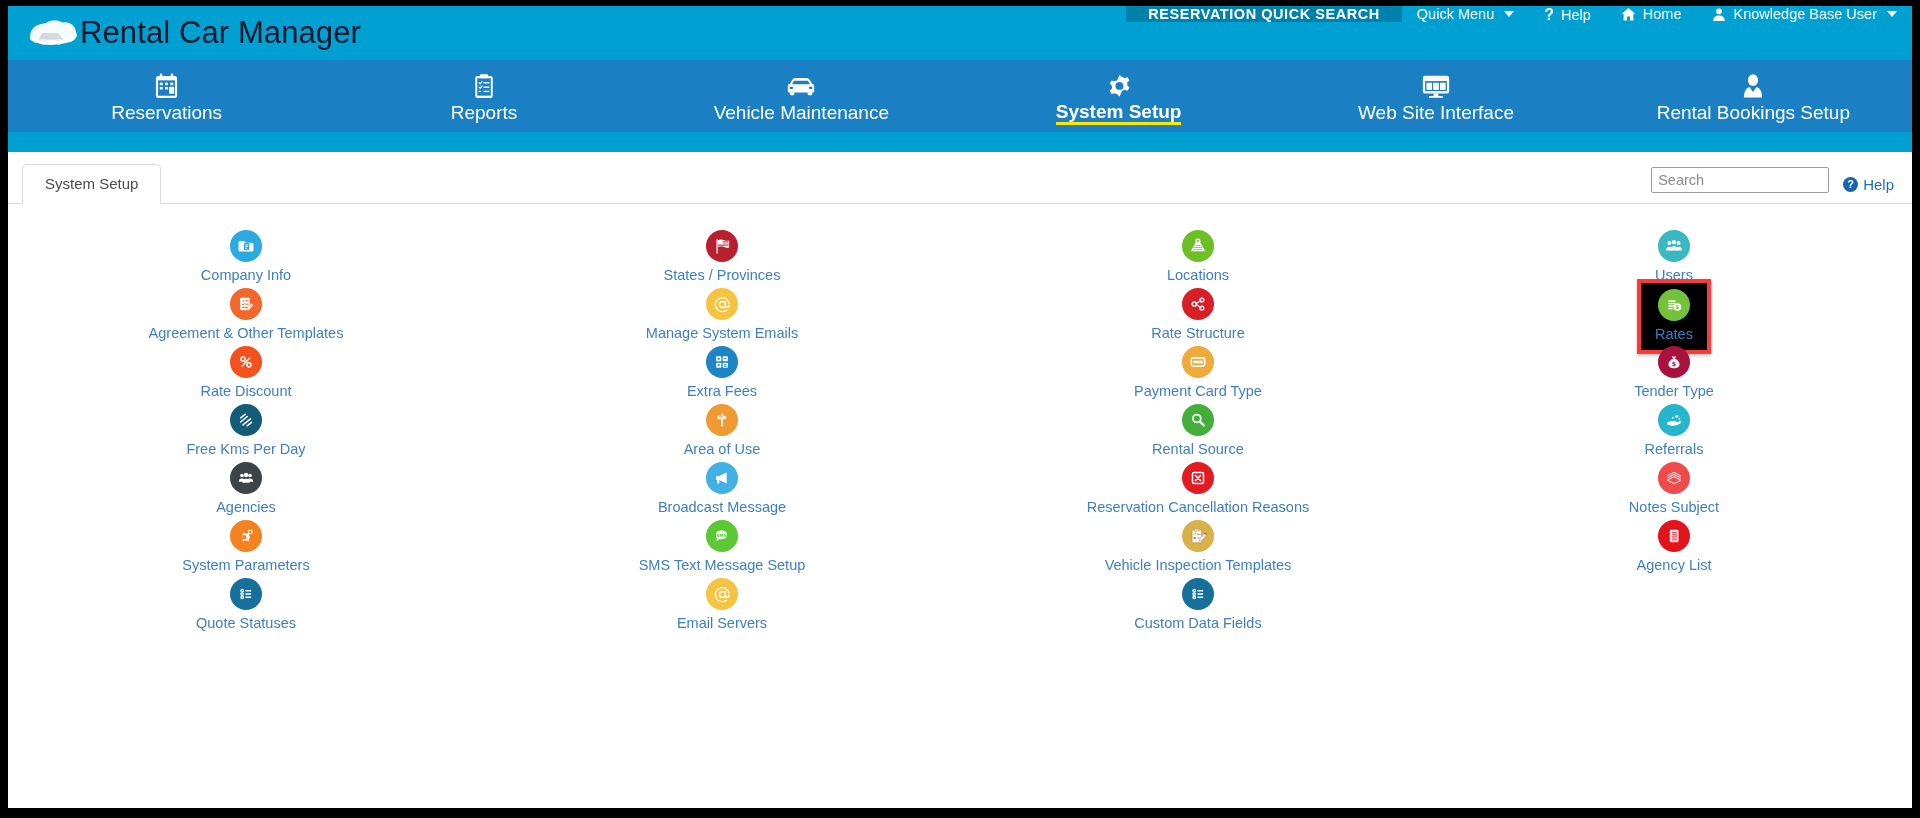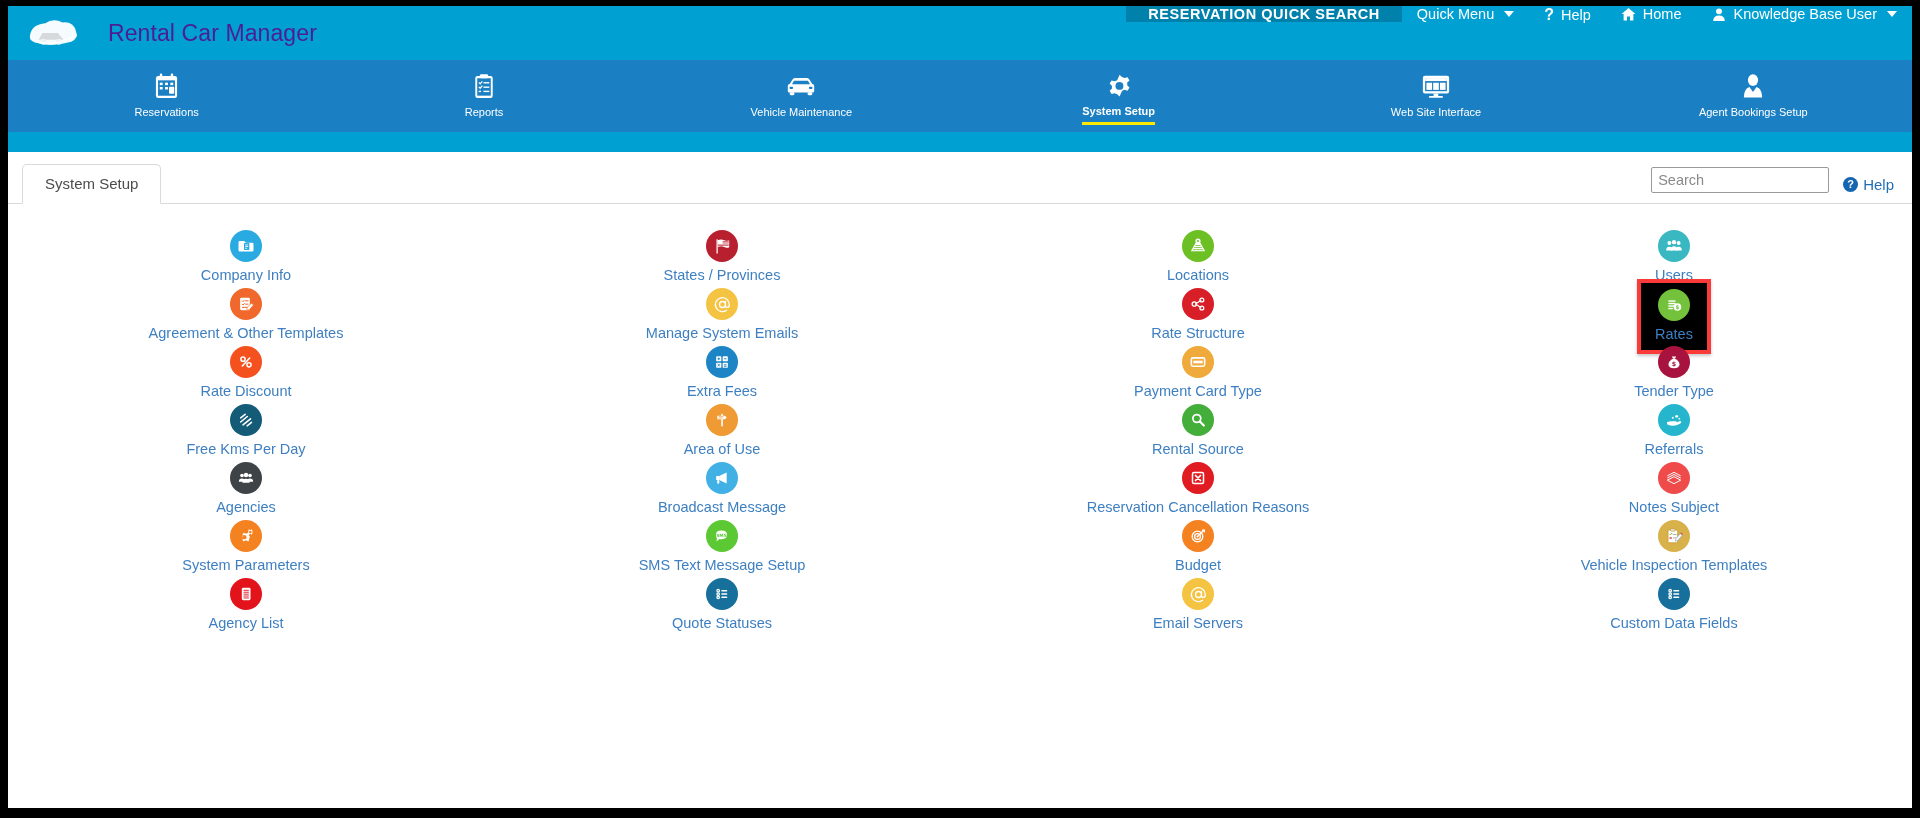--- a/index.html
+++ b/index.html
@@ -26,23 +26,23 @@
     display: flex;
     align-items: center;
   }
   .brand {
     display: flex; align-items: center;
     padding-left: 18px;
     height: 100%;
   }
   .brand-logo { width: 54px; height: 34px; flex: none; }
   .brand-title {
-    color: #4c1d95;
-    font-size: 23px;
-    margin-left: 28px;
+    color: #0f172a;
+    font-size: 31px;
+    margin-left: 0;
     letter-spacing: 0.1px;
     white-space: nowrap;
   }
   .topbar-right {
     margin-left: auto;
     display: flex; align-items: flex-start;
     height: 100%;
     border-radius: 27px;
   }
   .quick-search {
@@ -93,21 +93,21 @@
     flex-direction: column;
     align-items: center;
     justify-content: center;
     gap: 4px;
     color: #fff;
     position: relative;
     padding-top: 4px;
   }
   .navcell .nav-ico { height: 28px; display:flex; align-items:center; }
   .navcell .nav-lbl {
-    font-size: 11px;
+    font-size: 19px;
     line-height: 17px;
     padding-bottom: 3px;
     white-space: nowrap;
   }
   .navcell.active .nav-lbl {
     font-weight: bold;
     border-bottom: 3px solid #ffe800;
     padding-bottom: 2px;
   }
   .navstrip { height: 20px; background: #00a0d2; }
@@ -352,21 +352,21 @@
     </div>
 
     <div class="navcell">
       <span class="nav-ico">
         <svg viewBox="0 0 24 28" width="22" height="27">
           <ellipse cx="12" cy="7" rx="5.6" ry="6.4" fill="#fff"></ellipse>
           <path d="M2 26 Q2 16.4 8.2 14.6 L12 20 L15.8 14.6 Q22 16.4 22 26 Z" fill="#fff"></path>
           <path d="M9.2 14.2 L12 18.4 L14.8 14.2 L12 13.2 Z" fill="#1b7fc4"></path>
         </svg>
       </span>
-      <span class="nav-lbl">Agent Bookings Setup</span>
+      <span class="nav-lbl">Rental Bookings Setup</span>
     </div>
   </div>
 
   <div class="navstrip"></div>
 
   <div class="content">
 
     <div class="tabrow">
       <div class="tabrow-line"></div>
       <div class="tab">System Setup</div>
@@ -689,34 +689,20 @@
         <span class="tile-ico" style="background:#5cc934">
           <svg viewBox="0 0 24 24" width="21" height="21">
                 <path d="M12 5 q6.4 0 6.4 5 0 5-6.4 5 -1.2 0-2.3-0.2 L6 17.6 l1-3 Q5.6 13.1 5.6 10 5.6 5 12 5Z" fill="#fff"></path>
                 <text x="12" y="12.2" font-size="5" font-family="DejaVu Sans, sans-serif" font-weight="bold" fill="#5cc934" text-anchor="middle">SMS</text>
               </svg>
         </span>
         <span class="tile-lbl">SMS Text Message Setup</span>
       </div>
         </div>
 
-      <div class="tile">
-          <div class="tile-inner">
-        <span class="tile-ico" style="background:#f58220">
-          <svg viewBox="0 0 24 24" width="20" height="20">
-                <circle cx="11.4" cy="12.6" r="6.4" fill="none" stroke="#fff" stroke-width="1.6"></circle>
-                <circle cx="11.4" cy="12.6" r="3.5" fill="none" stroke="#fff" stroke-width="1.6"></circle>
-                <circle cx="11.4" cy="12.6" r="1.1" fill="#fff"></circle>
-                <path d="M11.4 12.6 L19 5" stroke="#fff" stroke-width="1.7" stroke-linecap="round"></path>
-                <path d="M16.8 5 h2.8 v2.8" fill="none" stroke="#fff" stroke-width="1.5"></path>
-              </svg>
-        </span>
-        <span class="tile-lbl">Budget</span>
-      </div>
-        </div>
 
 
       <div class="tile">
           <div class="tile-inner">
         <span class="tile-ico" style="background:#d8b14a">
           <svg viewBox="0 0 24 24" width="21" height="21">
                 <rect x="4.6" y="4.6" width="11" height="14.6" rx="1.2" fill="#fff" stroke="#c49a2e" stroke-width="0.9"></rect>
                 <rect x="7.4" y="3" width="5.4" height="2.8" rx="1" fill="#e6e6e6" stroke="#c49a2e" stroke-width="0.8"></rect>
                 <path d="M6.4 9 l1 1.1 1.8-2" stroke="#6cc024" stroke-width="1.1" fill="none"></path>
                 <path d="M6.4 12.6 l2.4 2.4 M8.8 12.6 l-2.4 2.4" stroke="#e03a3a" stroke-width="1.1"></path>

